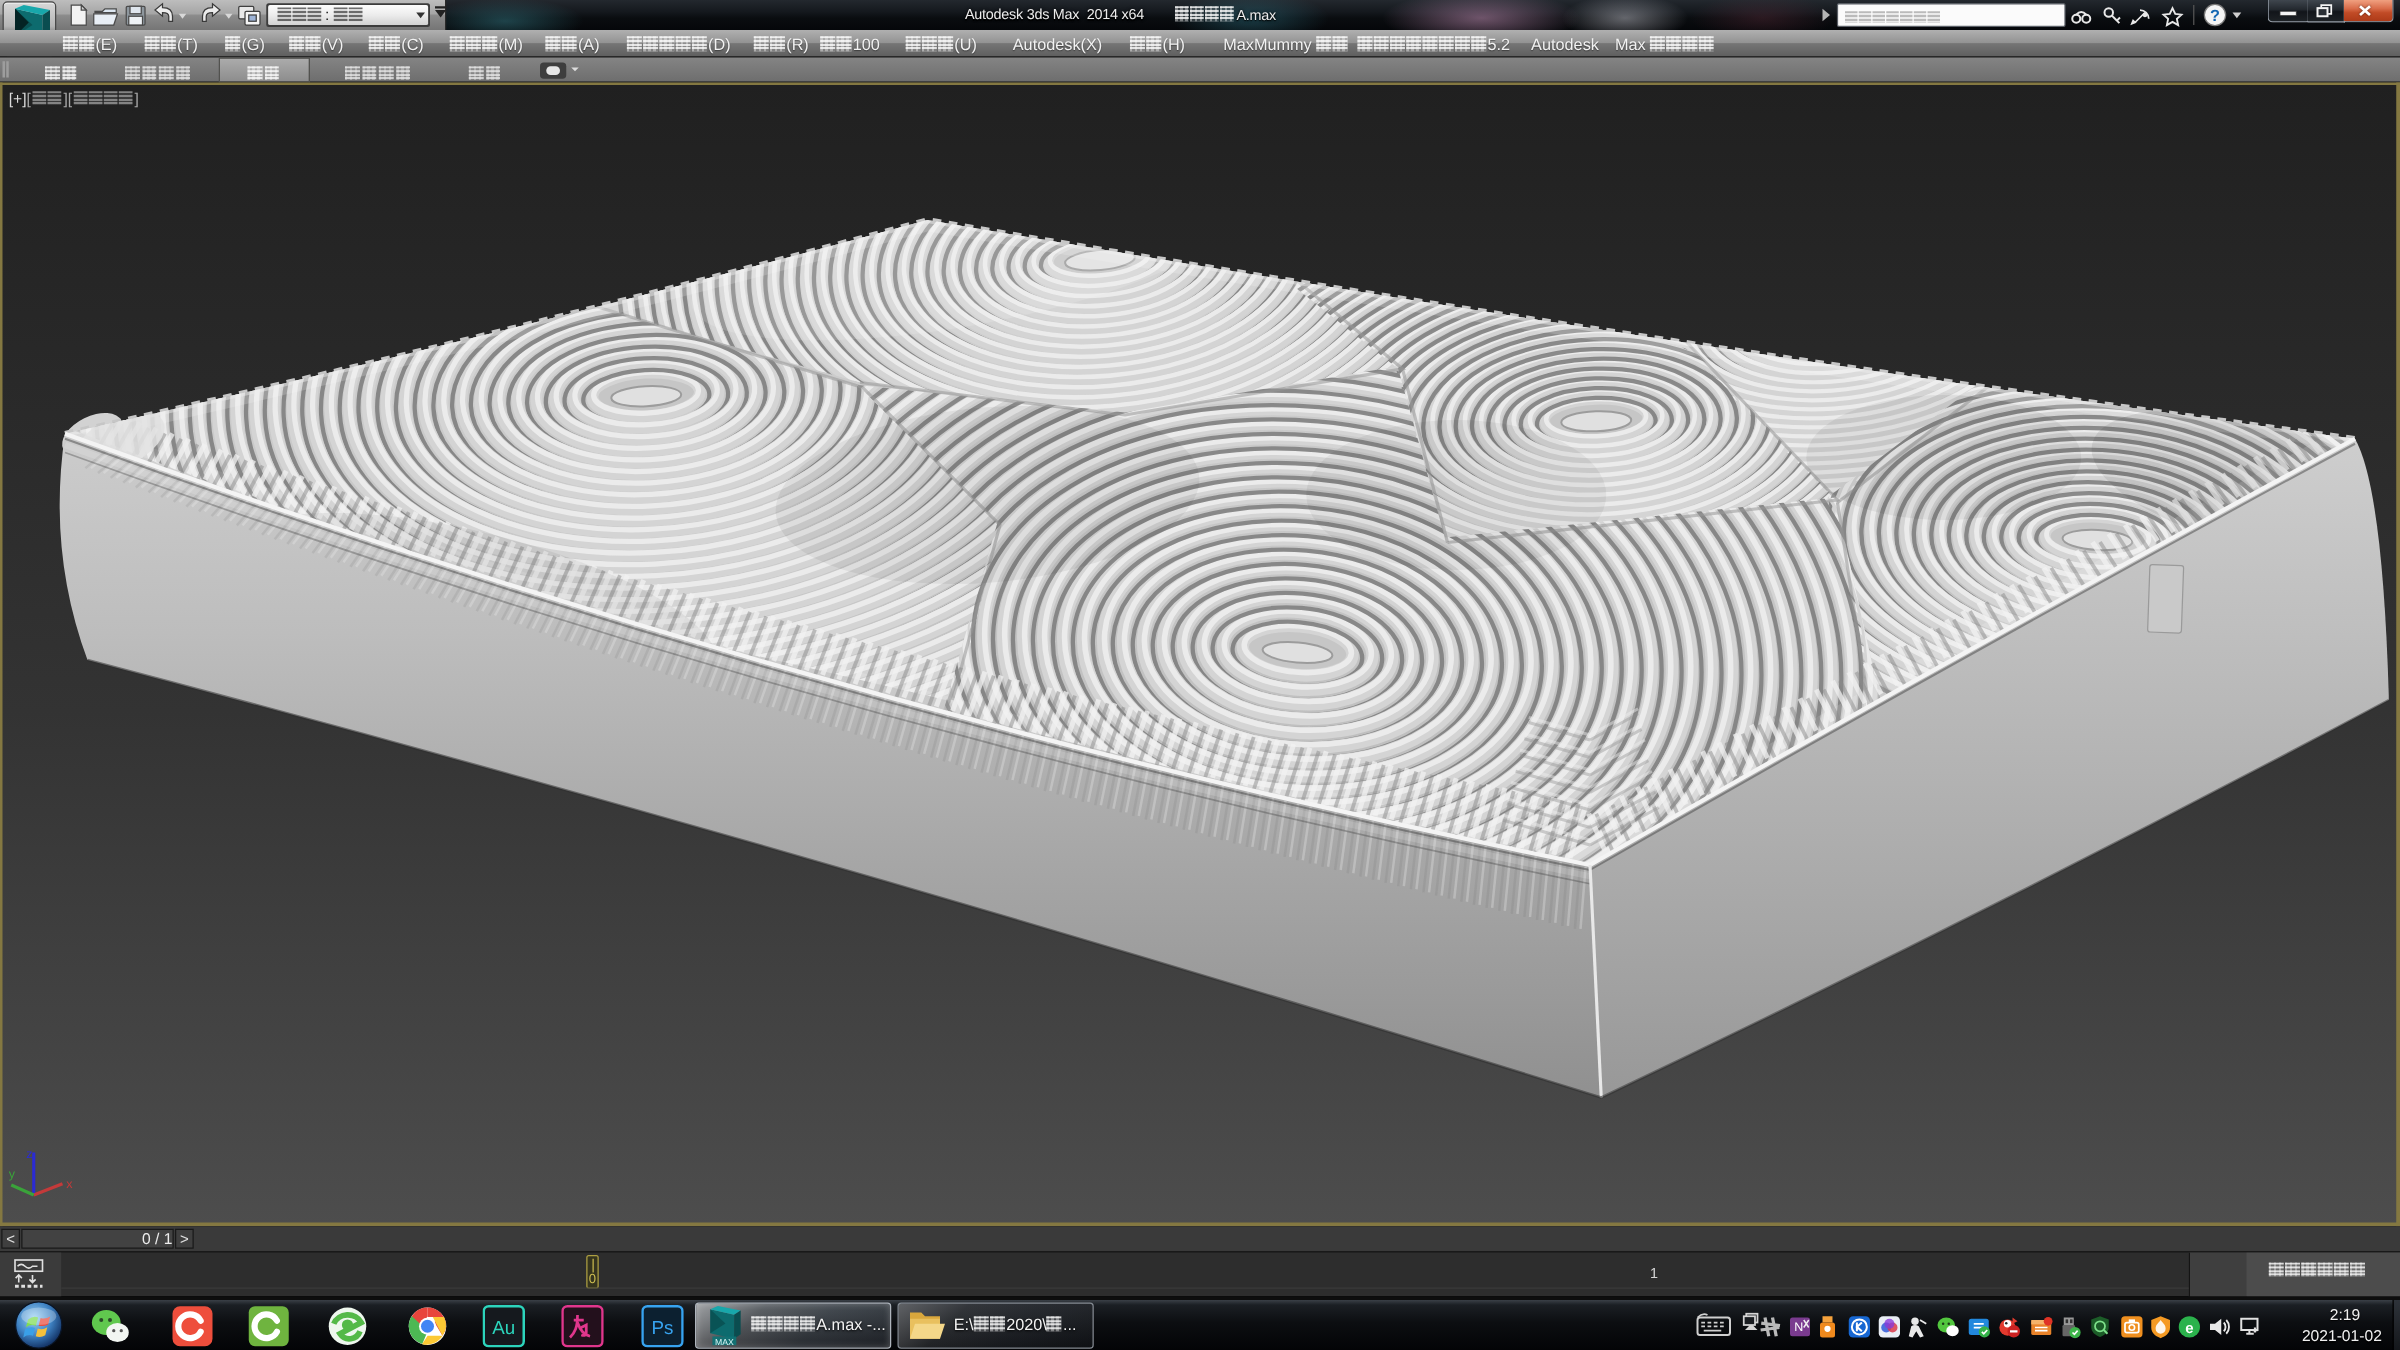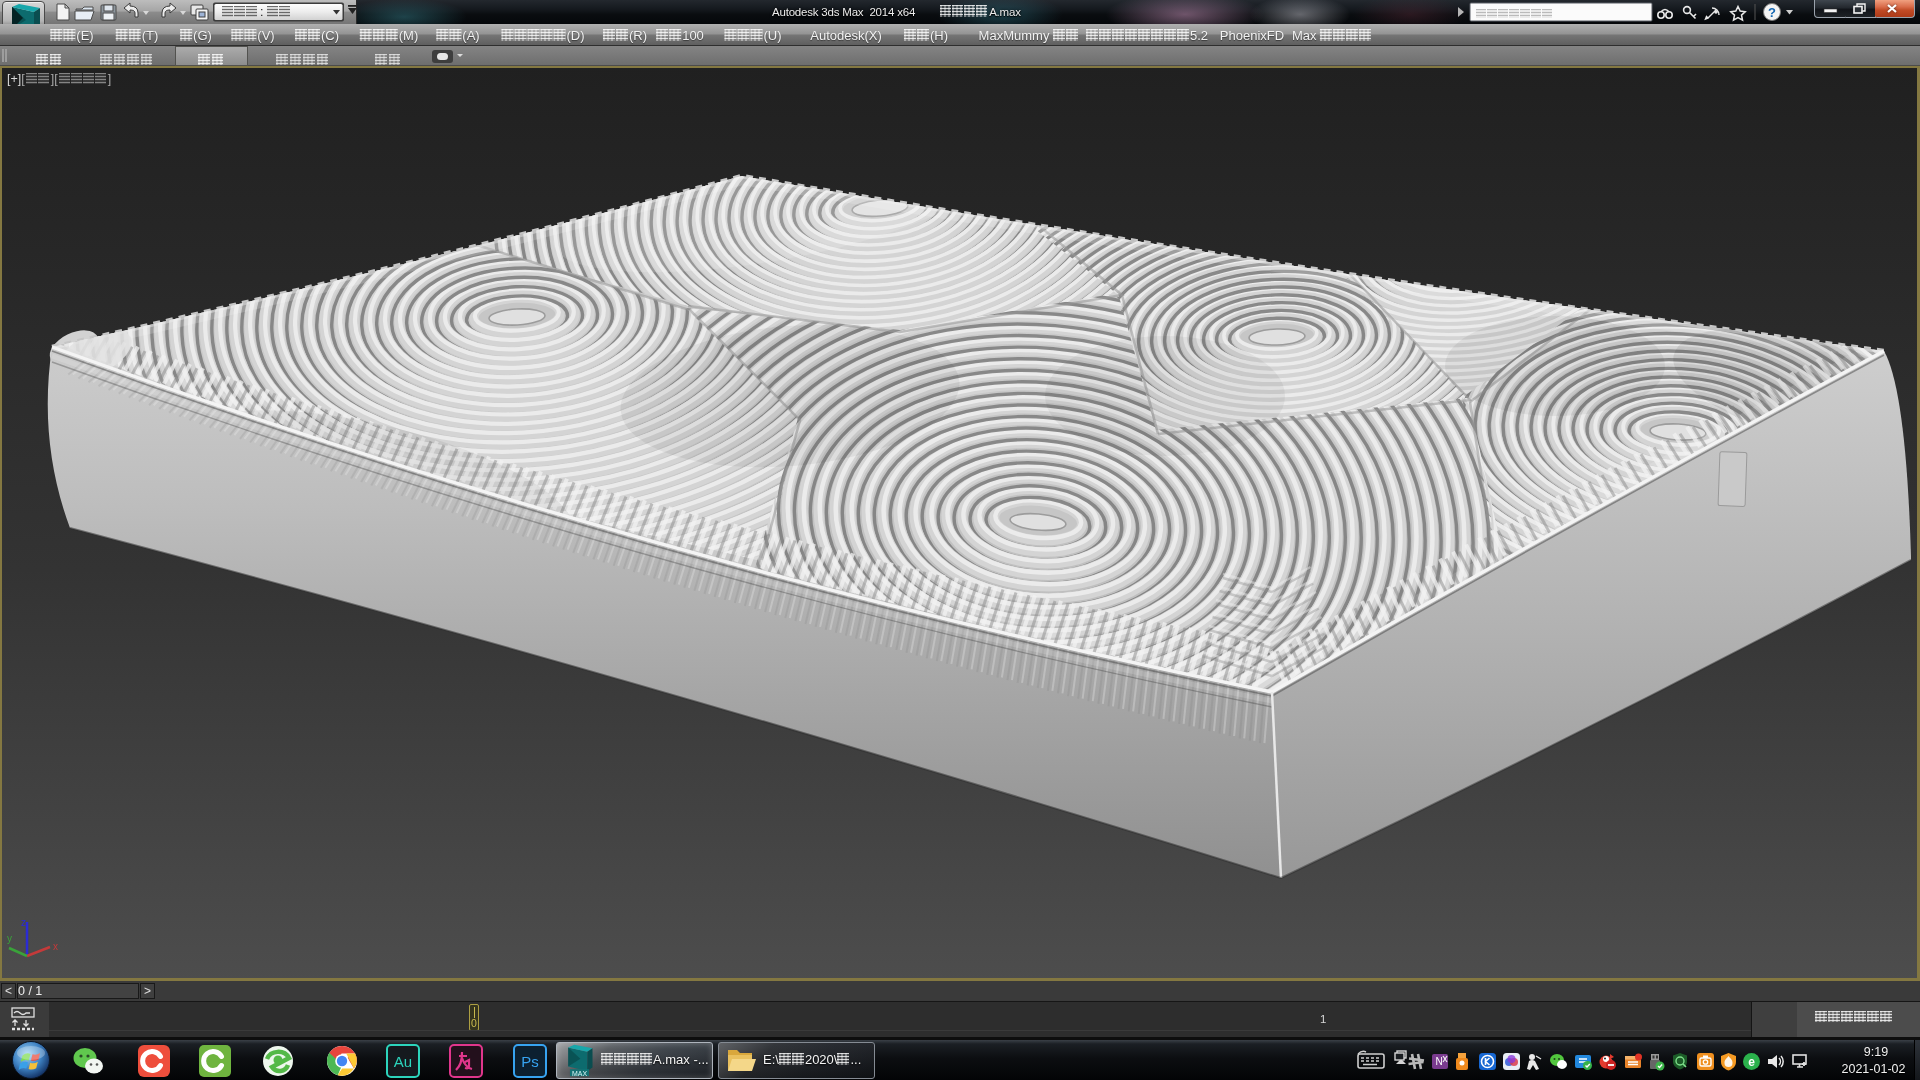--- a/index.html
+++ b/index.html
@@ -112,21 +112,21 @@
         <div class="abs" style="left:458px;top:4px;transform:translateX(-50%);white-space:nowrap;color:#f2f2f2;font-size:13px;text-shadow:0 1px 1px rgba(0,0,0,.45);"><i class="hz" style="width:12.0px;height:12.0px;margin-right:1.0px;"></i><i class="hz" style="width:12.0px;height:12.0px;margin-right:1.0px;"></i><span style="margin-left:0px">(A)</span></div>
         <div class="abs" style="left:543px;top:4px;transform:translateX(-50%);white-space:nowrap;color:#f2f2f2;font-size:13px;text-shadow:0 1px 1px rgba(0,0,0,.45);"><i class="hz" style="width:12.0px;height:12.0px;margin-right:1.0px;"></i><i class="hz" style="width:12.0px;height:12.0px;margin-right:1.0px;"></i><i class="hz" style="width:12.0px;height:12.0px;margin-right:1.0px;"></i><i class="hz" style="width:12.0px;height:12.0px;margin-right:1.0px;"></i><i class="hz" style="width:12.0px;height:12.0px;margin-right:1.0px;"></i><span style="margin-left:0px">(D)</span></div>
         <div class="abs" style="left:625px;top:4px;transform:translateX(-50%);white-space:nowrap;color:#f2f2f2;font-size:13px;text-shadow:0 1px 1px rgba(0,0,0,.45);"><i class="hz" style="width:12.0px;height:12.0px;margin-right:1.0px;"></i><i class="hz" style="width:12.0px;height:12.0px;margin-right:1.0px;"></i><span style="margin-left:0px">(R)</span></div>
         <div class="abs" style="left:680px;top:4px;transform:translateX(-50%);white-space:nowrap;color:#f2f2f2;font-size:13px;text-shadow:0 1px 1px rgba(0,0,0,.45);"><i class="hz" style="width:12.0px;height:12.0px;margin-right:1.0px;"></i><i class="hz" style="width:12.0px;height:12.0px;margin-right:1.0px;"></i><span style="margin-left:0px">100</span></div>
         <div class="abs" style="left:753px;top:4px;transform:translateX(-50%);white-space:nowrap;color:#f2f2f2;font-size:13px;text-shadow:0 1px 1px rgba(0,0,0,.45);"><i class="hz" style="width:12.0px;height:12.0px;margin-right:1.0px;"></i><i class="hz" style="width:12.0px;height:12.0px;margin-right:1.0px;"></i><i class="hz" style="width:12.0px;height:12.0px;margin-right:1.0px;"></i><span style="margin-left:0px">(U)</span></div>
         <div class="abs" style="left:846px;top:4px;transform:translateX(-50%);white-space:nowrap;color:#f2f2f2;font-size:13px;text-shadow:0 1px 1px rgba(0,0,0,.45);"><span style="margin-left:0px">Autodesk(X)</span></div>
         <div class="abs" style="left:926px;top:4px;transform:translateX(-50%);white-space:nowrap;color:#f2f2f2;font-size:13px;text-shadow:0 1px 1px rgba(0,0,0,.45);"><i class="hz" style="width:12.0px;height:12.0px;margin-right:1.0px;"></i><i class="hz" style="width:12.0px;height:12.0px;margin-right:1.0px;"></i><span style="margin-left:0px">(H)</span></div>
         <div class="abs" style="left:1006px;top:4px;transform:translateX(-50%);white-space:nowrap;color:#f2f2f2;font-size:13px;text-shadow:0 1px 1px rgba(0,0,0,.45);"><span style="margin-left:16px">MaxMummy</span></div>
         <div class="abs" style="left:1066px;top:4px;transform:translateX(-50%);white-space:nowrap;color:#f2f2f2;font-size:13px;text-shadow:0 1px 1px rgba(0,0,0,.45);"><i class="hz" style="width:12.0px;height:12.0px;margin-right:1.0px;"></i><i class="hz" style="width:12.0px;height:12.0px;margin-right:1.0px;"></i></div>
         <div class="abs" style="left:1147px;top:4px;transform:translateX(-50%);white-space:nowrap;color:#f2f2f2;font-size:13px;text-shadow:0 1px 1px rgba(0,0,0,.45);"><i class="hz" style="width:12.0px;height:12.0px;margin-right:1.0px;"></i><i class="hz" style="width:12.0px;height:12.0px;margin-right:1.0px;"></i><i class="hz" style="width:12.0px;height:12.0px;margin-right:1.0px;"></i><i class="hz" style="width:12.0px;height:12.0px;margin-right:1.0px;"></i><i class="hz" style="width:12.0px;height:12.0px;margin-right:1.0px;"></i><i class="hz" style="width:12.0px;height:12.0px;margin-right:1.0px;"></i><i class="hz" style="width:12.0px;height:12.0px;margin-right:1.0px;"></i><i class="hz" style="width:12.0px;height:12.0px;margin-right:1.0px;"></i><span style="margin-left:0px">5.2</span></div>
-        <div class="abs" style="left:1252px;top:4px;transform:translateX(-50%);white-space:nowrap;color:#f2f2f2;font-size:13px;text-shadow:0 1px 1px rgba(0,0,0,.45);"><span style="margin-left:0px">PhoenixFD</span></div>
+        <div class="abs" style="left:1252px;top:4px;transform:translateX(-50%);white-space:nowrap;color:#f2f2f2;font-size:13px;text-shadow:0 1px 1px rgba(0,0,0,.45);"><span style="margin-left:0px">Autodesk</span></div>
         <div class="abs" style="left:1332px;top:4px;transform:translateX(-50%);white-space:nowrap;color:#f2f2f2;font-size:13px;text-shadow:0 1px 1px rgba(0,0,0,.45);">Max&nbsp;<i class="hz" style="width:12.0px;height:12.0px;margin-right:1.0px;"></i><i class="hz" style="width:12.0px;height:12.0px;margin-right:1.0px;"></i><i class="hz" style="width:12.0px;height:12.0px;margin-right:1.0px;"></i><i class="hz" style="width:12.0px;height:12.0px;margin-right:1.0px;"></i></div>
       </div>
 <div class="abs" style="left:0;top:46px;width:1920px;height:20px;background:linear-gradient(180deg,#848484,#6e6e6e);border-bottom:1px solid #4c4c4c;">
  <div class="abs" style="left:2px;top:3px;width:2px;height:13px;background:#9d9d9d;box-shadow:3px 0 0 #9d9d9d;"></div>
  <div class="abs" style="left:175px;top:0;width:73px;height:20px;background:linear-gradient(180deg,#ababab,#8d8d8d);border:1px solid #52524f;"></div>
  <div class="abs" style="left:36px;top:4px;"><i class="hz" style="width:11.5px;height:11.5px;margin-right:2.0px;"></i><i class="hz" style="width:11.5px;height:11.5px;margin-right:2.0px;"></i></div>
  <div class="abs" style="left:100px;top:4px;opacity:.85"><i class="hz" style="width:11.5px;height:11.5px;margin-right:2.0px;"></i><i class="hz" style="width:11.5px;height:11.5px;margin-right:2.0px;"></i><i class="hz" style="width:11.5px;height:11.5px;margin-right:2.0px;"></i><i class="hz" style="width:11.5px;height:11.5px;margin-right:2.0px;"></i></div>
  <div class="abs" style="left:198px;top:4px;"><i class="hz" style="width:11.5px;height:11.5px;margin-right:2.0px;"></i><i class="hz" style="width:11.5px;height:11.5px;margin-right:2.0px;"></i></div>
  <div class="abs" style="left:276px;top:4px;opacity:.85"><i class="hz" style="width:11.5px;height:11.5px;margin-right:2.0px;"></i><i class="hz" style="width:11.5px;height:11.5px;margin-right:2.0px;"></i><i class="hz" style="width:11.5px;height:11.5px;margin-right:2.0px;"></i><i class="hz" style="width:11.5px;height:11.5px;margin-right:2.0px;"></i></div>
  <div class="abs" style="left:375px;top:4px;opacity:.85"><i class="hz" style="width:11.5px;height:11.5px;margin-right:2.0px;"></i><i class="hz" style="width:11.5px;height:11.5px;margin-right:2.0px;"></i></div>
@@ -1298,21 +1298,21 @@
 </svg><div class="abs" style="left:0;top:0;width:1920px;height:2px;background:#847841;"></div><div class="abs" style="left:0;top:0;width:2px;height:915px;background:#847841;"></div><div class="abs" style="left:1917px;top:0;width:3px;height:915px;background:#847841;"></div><div class="abs" style="left:0;top:912px;width:1920px;height:3px;background:#847841;"></div><div class="abs" style="left:7px;top:6px;font-size:12.5px;color:#dadada;letter-spacing:0px;">[+]<span style="color:#a8a8a8">[</span><span style="margin:0 1px"><i class="hzg" style="width:11.0px;height:11.0px;margin-right:1.0px;"></i><i class="hzg" style="width:11.0px;height:11.0px;margin-right:1.0px;"></i></span><span style="color:#a8a8a8">][</span><span style="margin:0 1px"><i class="hzg" style="width:11.0px;height:11.0px;margin-right:1.0px;"></i><i class="hzg" style="width:11.0px;height:11.0px;margin-right:1.0px;"></i><i class="hzg" style="width:11.0px;height:11.0px;margin-right:1.0px;"></i><i class="hzg" style="width:11.0px;height:11.0px;margin-right:1.0px;"></i></span><span style="color:#a8a8a8">]</span></div><svg class="abs" style="left:6px;top:848px" width="70" height="60" viewBox="0 0 70 60">
 <line x1="21" y1="42" x2="21" y2="8" stroke="#2b2bd4" stroke-width="2.5"></line>
 <text x="15" y="12" fill="#2b2bd4" font-size="10">z</text>
 <line x1="21" y1="42" x2="44" y2="33" stroke="#c43a3a" stroke-width="2.5"></line>
 <text x="47" y="36" fill="#c43a3a" font-size="10">x</text>
 <line x1="21" y1="42" x2="3" y2="34" stroke="#3aa33a" stroke-width="2.5"></line>
 <text x="1" y="28" fill="#3aa33a" font-size="10">y</text>
 </svg></div>
 <div class="abs" style="left:0;top:981px;width:1920px;height:20px;background:#3a3a3a;">
  <div class="abs" style="left:1px;top:2px;width:15px;height:16px;background:#3f3f3f;border:1px solid #191919;color:#e0e0e0;font-size:12px;text-align:center;line-height:14px;">&lt;</div>
- <div class="abs" style="left:17px;top:2px;width:122px;height:16px;background:#424242;border:1px solid #191919;color:#ededed;font-size:12.5px;text-align:left;line-height:15px;">0 / 1</div>
+ <div class="abs" style="left:17px;top:2px;width:122px;height:16px;background:#424242;border:1px solid #191919;color:#ededed;font-size:12.5px;text-align:right;line-height:15px;">0 / 1</div>
  <div class="abs" style="left:140px;top:2px;width:15px;height:16px;background:#3f3f3f;border:1px solid #191919;color:#e0e0e0;font-size:12px;text-align:center;line-height:14px;">&gt;</div>
 </div>
 
 <div class="abs" style="left:0;top:1001px;width:1920px;height:36px;background:#2d2d2d;border-top:1px solid #161616;">
  <div class="abs" style="left:0;top:0;width:49px;height:36px;background:#3b3b3b;"></div>
  <svg class="abs" style="left:11px;top:5px" width="26" height="26" viewBox="0 0 26 26" fill="none" stroke="#e0e0e0" stroke-width="1.3">
    <rect x="1" y="1" width="22" height="9"></rect>
           <path d="M3 6 q3 -3 6 0 q3 3 6 0 l4 0"></path>
    <path d="M4 13 v6 m-2.5 -3.5 l2.5 -2.5 2.5 2.5 M15 13 v6 m-2.5 -2.5 l2.5 2.5 2.5 -2.5"></path>
    <path d="M1 22 h22" stroke-dasharray="3 2" stroke-width="2.5"></path>
@@ -1487,14 +1487,14 @@
         <circle cx="9.5" cy="9.5" r="8.5" fill="#2bb24c"></circle>
         <text x="9.5" y="14" font-size="12" font-weight="bold" text-anchor="middle" fill="#fff">e</text>
       </svg><svg class="abs" style="left:1766px;top:1052px" width="19" height="19" viewBox="0 0 19 19">
         <path d="M2 7 h4 l5 -4 v13 l-5 -4 H2 z" fill="#e8e8e8"></path>
         <path d="M13 6 a5 5 0 0 1 0 7 M15 4 a8 8 0 0 1 0 11" stroke="#e8e8e8" stroke-width="1.5" fill="none"></path>
       </svg><svg class="abs" style="left:1791px;top:1052px" width="19" height="19" viewBox="0 0 19 19">
         <rect x="2" y="3" width="13" height="9" fill="none" stroke="#e0e0e0" stroke-width="1.6"></rect>
         <path d="M6 15 h6 M8.5 12 v3" stroke="#e0e0e0" stroke-width="1.6"></path>
         <path d="M13 10 v4 m-2 -2 h4" stroke="#e0e0e0" stroke-width="1.8"></path>
       </svg>
-<div class="abs" style="left:1836px;top:1045px;width:80px;text-align:center;color:#f0f0f0;font-size:12.5px;text-shadow:0 1px 1px #000;">9:19</div>
+<div class="abs" style="left:1836px;top:1045px;width:80px;text-align:center;color:#f0f0f0;font-size:12.5px;text-shadow:0 1px 1px #000;">2:19</div>
 <div class="abs" style="left:1826px;top:1062px;width:95px;text-align:center;color:#f0f0f0;font-size:12.5px;text-shadow:0 1px 1px #000;">2021-01-02</div>
 </path></div>
 </body></html>

